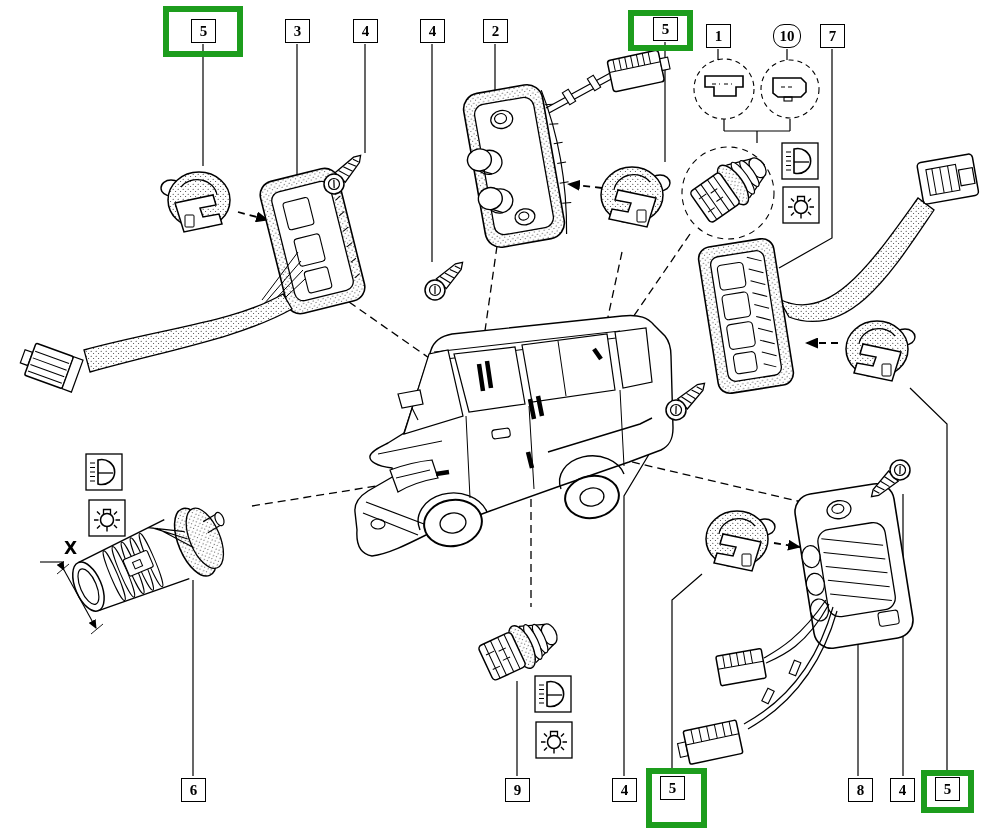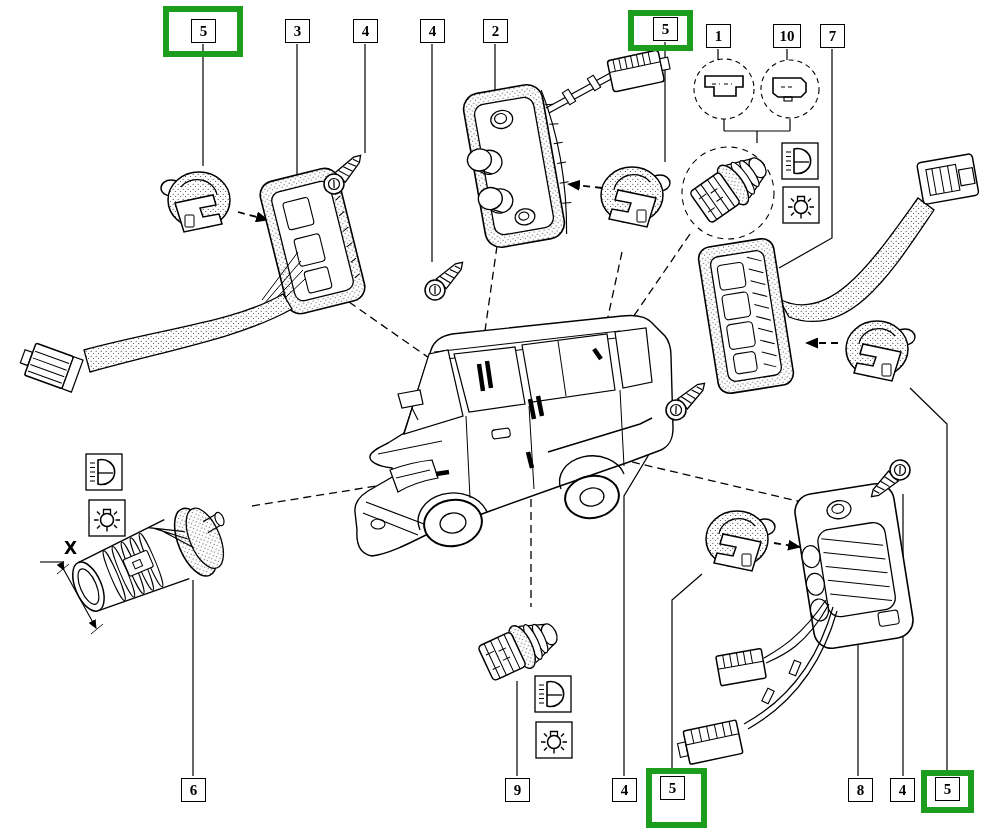--- a/index.html
+++ b/index.html
@@ -3,21 +3,21 @@
 <meta charset="utf-8">
 <style>
   html,body{margin:0;padding:0;background:#fff;}
   #canvas{position:relative;width:1000px;height:835px;background:#fff;overflow:hidden;
           font-family:"Liberation Sans",sans-serif;}
   #art{position:absolute;left:0;top:0;z-index:0;}
   .green{position:absolute;border:6px solid #1d9d1d;box-sizing:border-box;z-index:1;}
   .box{position:absolute;box-sizing:border-box;width:25px;height:24px;border:1.6px solid #000;
        background:#fff;display:flex;align-items:center;justify-content:center;
        font:bold 15px "Liberation Serif",serif;color:#000;z-index:2;}
-  .wide{width:28px;}
+  .wide{width:28px;border-radius:11px;}
   #xlabel{position:absolute;left:64px;top:538px;z-index:2;
           font:bold 17px "DejaVu Sans",sans-serif;color:#000;}
 </style>
 </head>
 <body>
 
 <div id="canvas">
 
 <svg id="art" width="1000" height="835" viewBox="0 0 1000 835">
   <defs>

